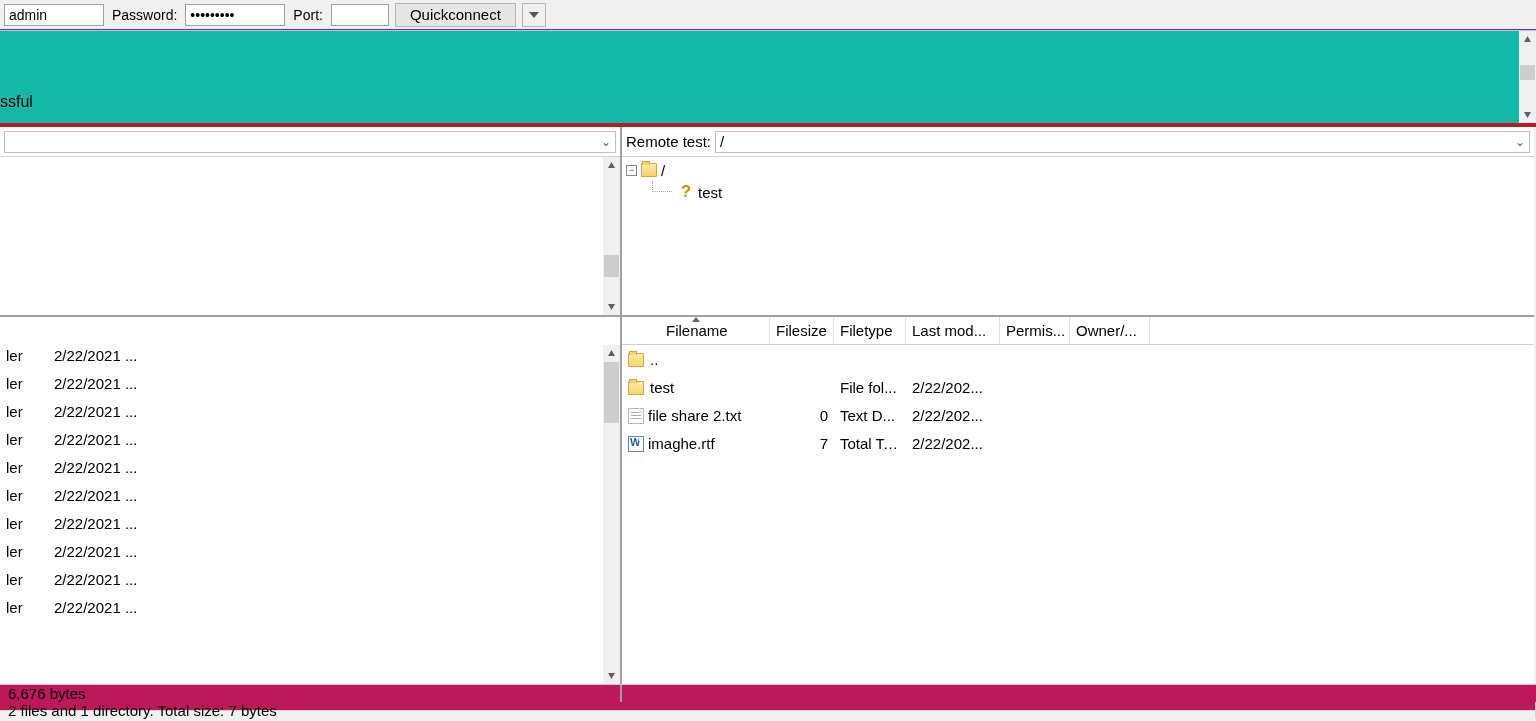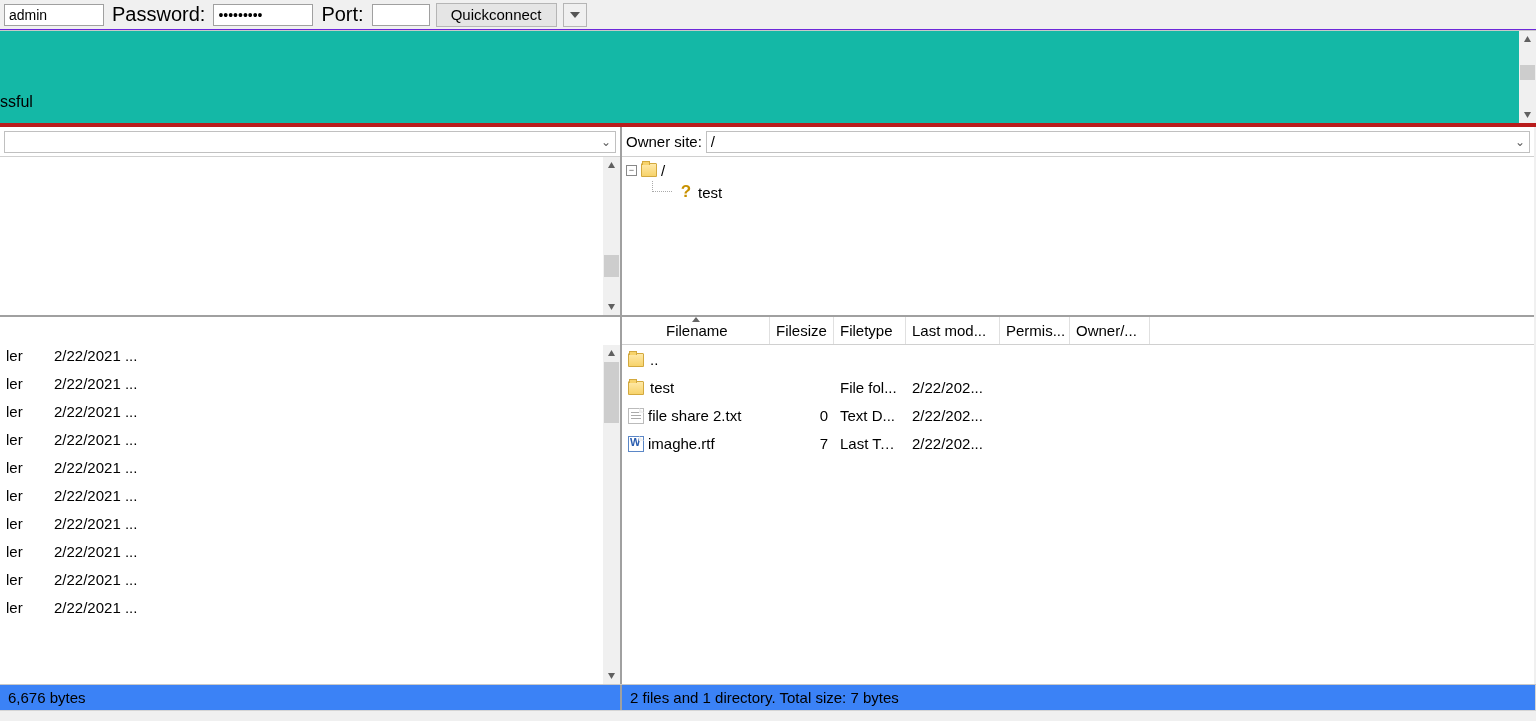--- a/index.html
+++ b/index.html
@@ -27,21 +27,21 @@
     font-family: inherit;
     font-size: 14px;
     height: 22px;
     border: 1px solid #a0a0a0;
     background: #fff;
     padding: 1px 4px;
   }
   .qc-user { width: 100px; }
   .qc-pass { width: 100px; }
   .qc-port { width: 58px; }
-  .qc-bar label { font-size: 20px; padding: 0 2px; }
+  .qc-bar label { font-size: 14px; padding: 0 2px; }
   .qc-btn {
     height: 24px;
     padding: 0 14px;
     background: #e5e5e5;
     border: 1px solid #b5b5b5;
     font-size: 15px;
     font-family: inherit;
     cursor: pointer;
   }
   .qc-dropbtn {
@@ -241,24 +241,25 @@
   }
   .file-icon.rtf {
     border-color:#5b87c7;background:#fff;
   }
   .file-icon.rtf::before{
     content:"W";position:absolute;left:1px;top:-1px;color:#2a5db0;font-size:11px;font-weight:bold;
   }
   
   .status-bar {
     height: 26px;
-    background: #3b82f6;
+    background: #be185d;
     border-top: 1px solid #c8c8c8;
     display:flex;
     font-size:15px;
+    flex-direction:column;
   }
   .status-cell {
     display:flex;align-items:center;padding:0 8px;
     border-right:1px solid #d5d5d5;
   }
   .status-left { width:622px; border-right:2px solid #a0a0a0; }
   .status-right { flex:1; }
   
   .bottom-strip {
     height: 11px;
@@ -411,21 +412,21 @@
             <svg width="9" height="9" class="arrow-svg">
               <polygon points="1,2 8,2 4.5,8"></polygon>
             </svg>
           </div>
       </div>
     </div>
   </div>
 
   <div class="right-col">
     <div class="site-bar">
-      <label>Owner site:</label>
+      <label>Remote test:</label>
       <div class="site-combo">
         <input class="combo-text" value="/" style="">
         <span class="combo-arrow">
             <span class="chev">⌄</span>
           </span>
       </div>
     </div>
     <div class="tree-pane">
       <div class="tree-content">
         <div class="tree-row">
@@ -474,21 +475,21 @@
             <div class="cell cell-fn"><span class="file-icon txt"></span><span>file share 2.txt</span></div>
             <div class="cell cell-fs right">0</div>
             <div class="cell cell-ftp">Text D...</div>
             <div class="cell cell-lm">2/22/202...</div>
             <div class="cell cell-pm"></div>
             <div class="cell cell-ow"></div>
           </div>
           <div class="list-row">
             <div class="cell cell-fn"><span class="file-icon rtf"></span><span>imaghe.rtf</span></div>
             <div class="cell cell-fs right">7</div>
-            <div class="cell cell-ftp">Last Te...</div>
+            <div class="cell cell-ftp">Total Te...</div>
             <div class="cell cell-lm">2/22/202...</div>
             <div class="cell cell-pm"></div>
             <div class="cell cell-ow"></div>
           </div>
         </div>
     </div>
   </div>
 
 </div>
 

